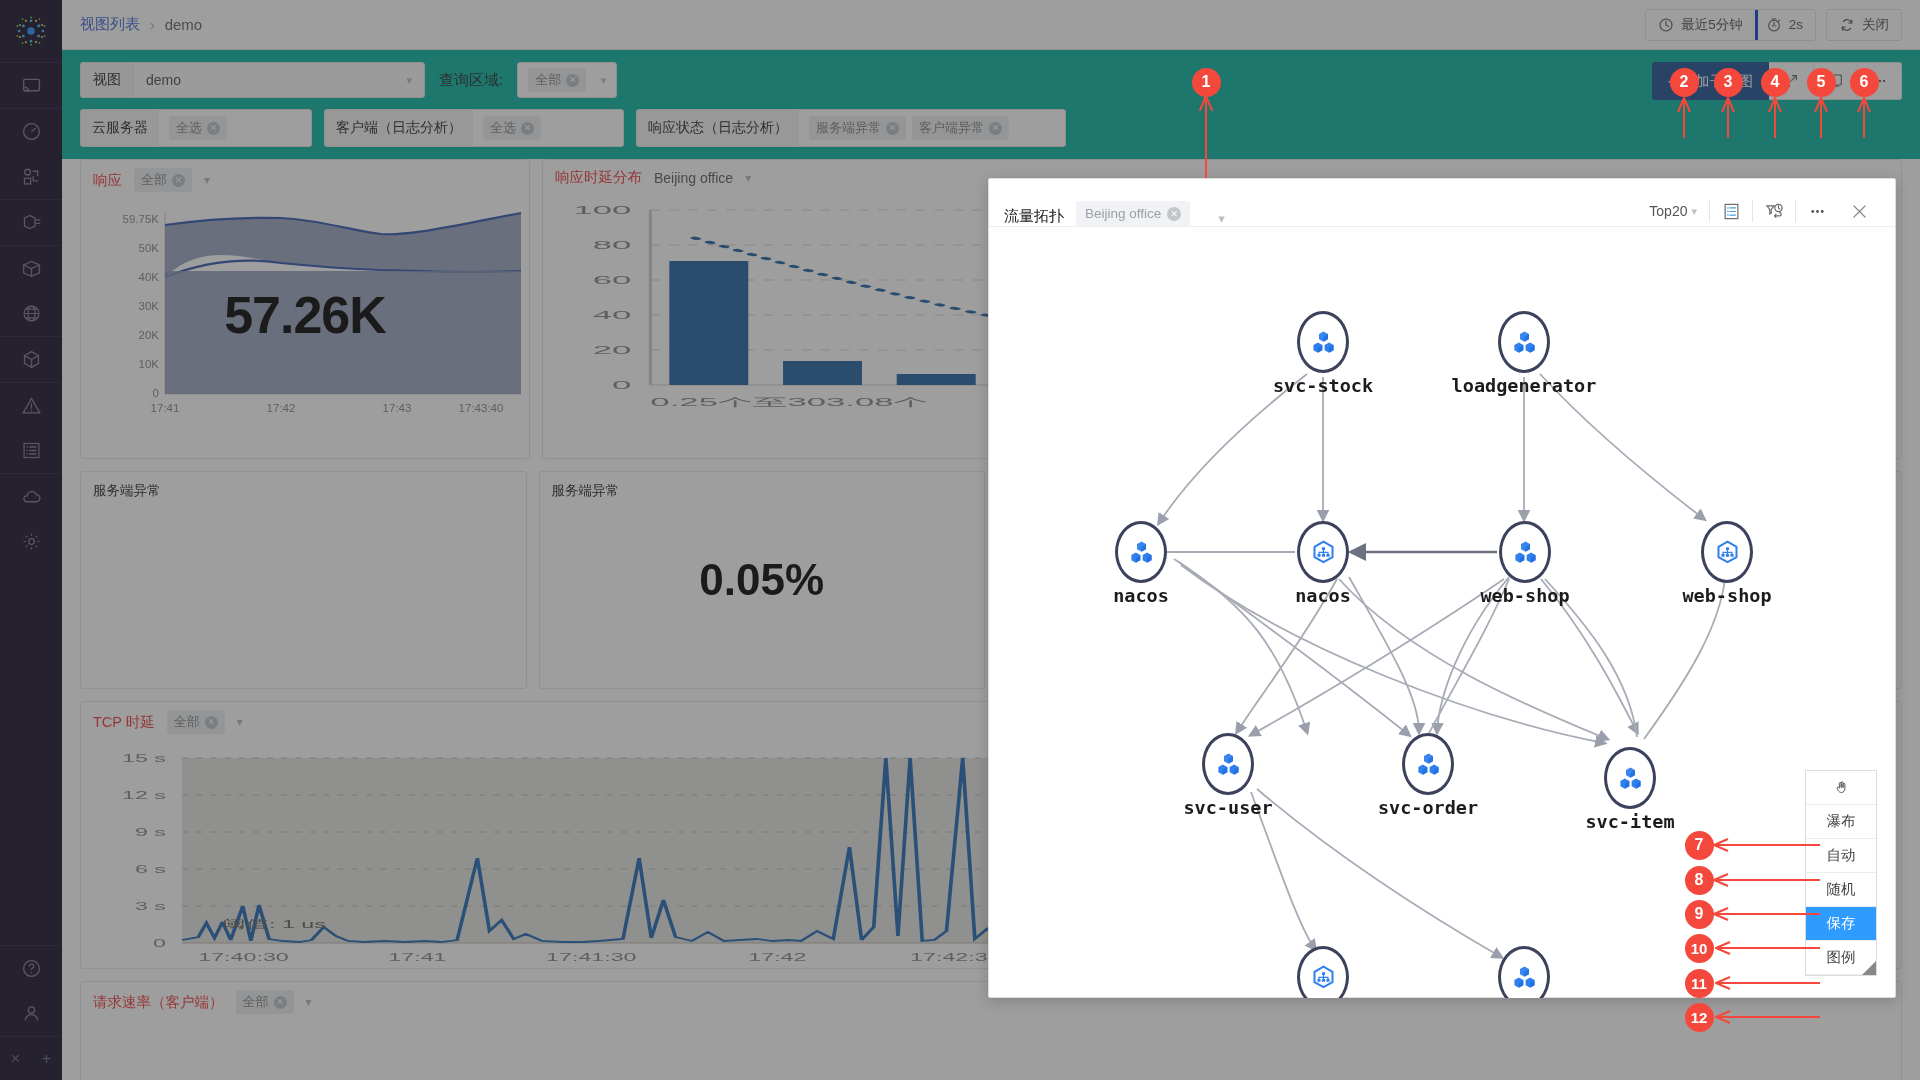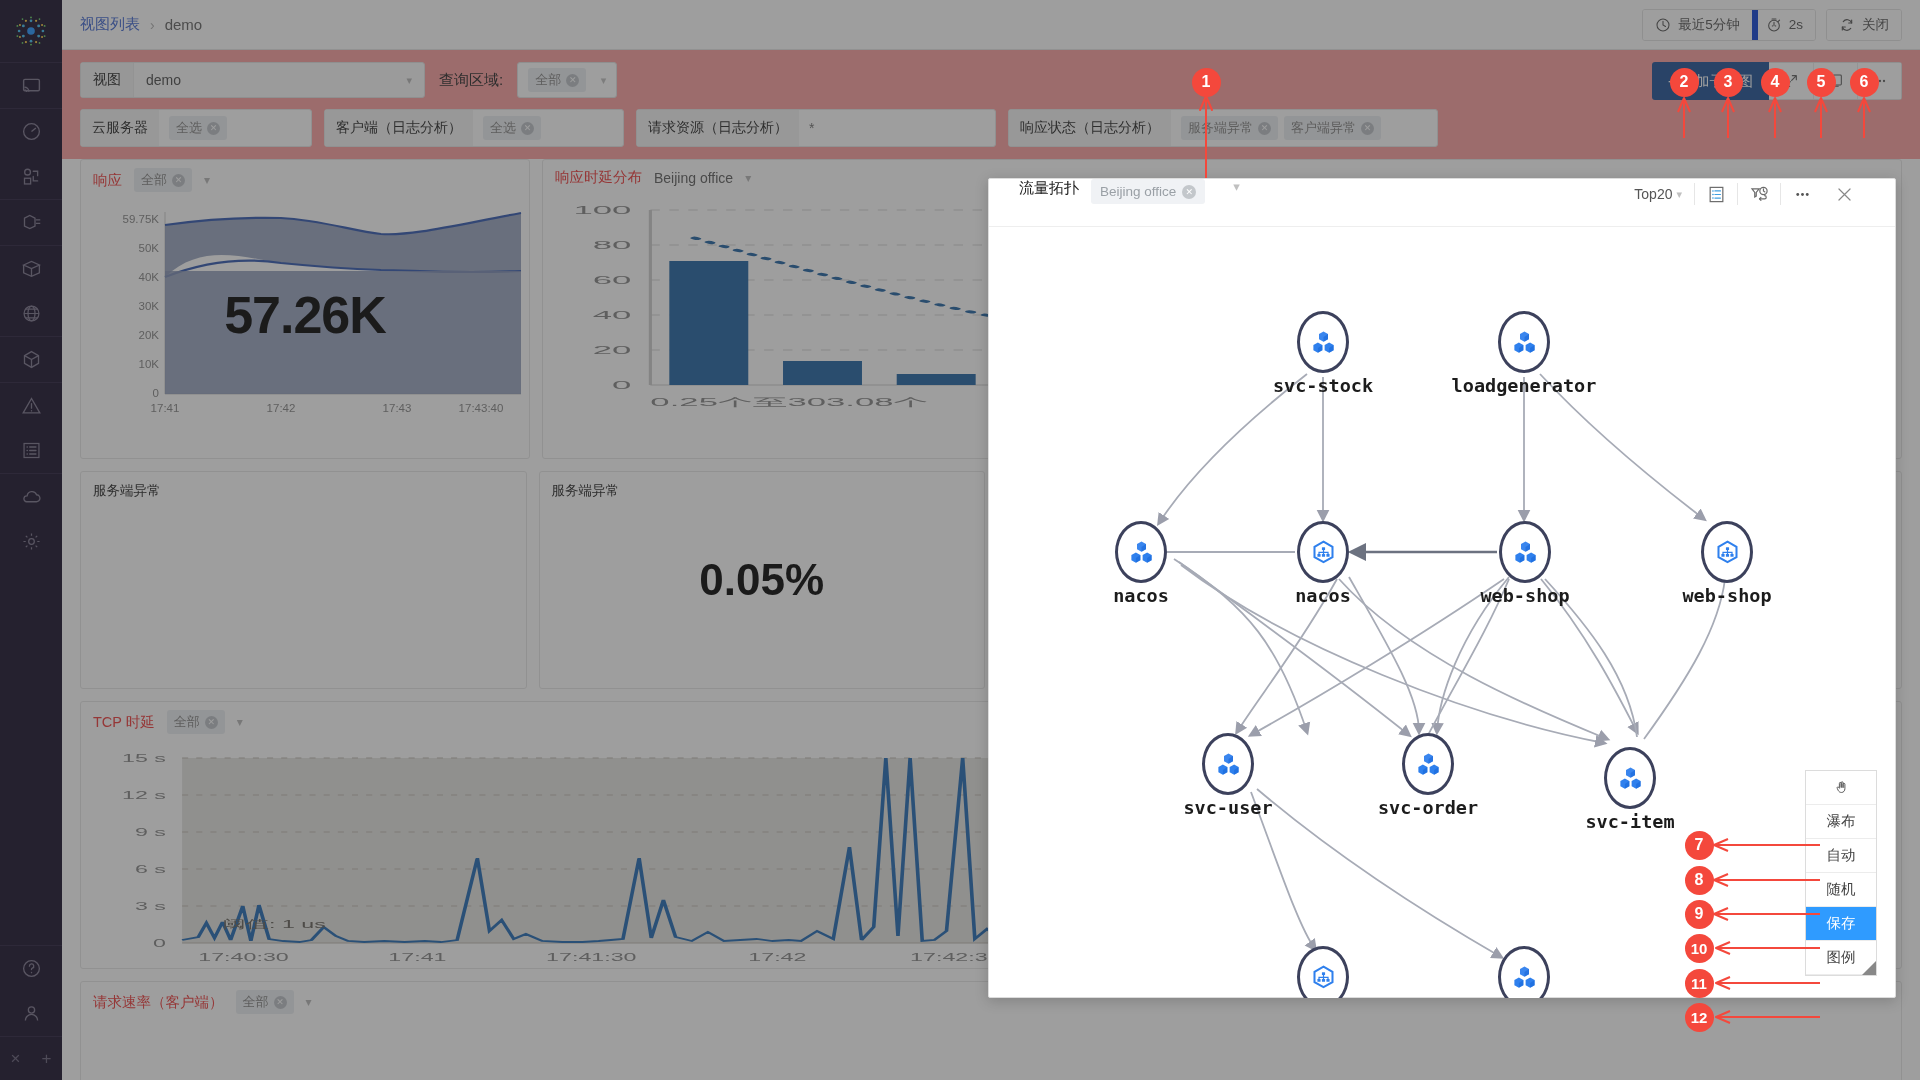--- a/index.html
+++ b/index.html
@@ -46,26 +46,26 @@
   .crumb-link { color: #4a6fd4; font-size: 15px; }
   .crumb-sep { color: #b4b4b4; margin: 0 10px; font-size: 14px; }
   .crumb-cur { color: #6b6b6b; font-size: 15px; }
   .crumb-right { margin-left: auto; display: flex; align-items: stretch; gap: 0; }
   .tbgroup { display:flex; border: 1px solid #e3e3e3; border-radius: 3px; height: 32px; overflow:hidden;}
   .tbgroup + .tbgroup { margin-left: 10px; }
   .tbbtn {
     display:flex; align-items:center; gap:7px; padding: 0 12px; font-size: 13.5px; color: #5d5d5d;
     background:#fff;
   }
-  .tbbtn + .tbbtn { border-left: 6px solid #1d4ed8; padding-left: 8px; }
+  .tbbtn + .tbbtn { border-left: 3px solid #1d4ed8; padding-left: 8px; }
   .tbbtn svg { width: 16px; height: 16px; }
 
   
   .filterbar {
-    padding: 12px 18px 0 18px; background: #fca5a5;
+    padding: 12px 18px 0 18px; background: #14b8a6;
   }
   .frow1 { display: flex; align-items: center; gap: 14px; }
   .selbox {
     display: flex; align-items: center; border: 1px solid #e4e4e4; border-radius: 3px;
     height: 36px; background: #fafafa; min-width: 345px;
   }
   .selbox .lbl { padding: 0 12px; font-size: 14px; color:#333; border-right:1px solid #ececec;
                  height: 100%; display:flex; align-items:center; background:#f2f2f2;}
   .selbox .val { padding: 0 12px; font-size: 14px; color:#555; flex:1; }
   .selbox .caret { padding-right: 12px; color: #bbb; font-size: 11px; }
@@ -130,21 +130,21 @@
   .statcard .sttitle { font-size: 13.5px; color:#333; }
   .statcard .stval { position:absolute; left:0; right:0; top:50%; transform: translateY(-50%);
                      text-align:center; font-size: 44px; font-weight:700; color:#111; }
 
   
   .modal {
     position: absolute; left: 988px; top: 178px; width: 908px; height: 820px;
     background:#fff; border:1px solid #dcdcdc; box-shadow: 0 3px 14px rgba(0,0,0,.18);
     z-index: 60; border-radius: 2px;
   }
-  .modalhead { height: 48px; display:flex; align-items:flex-start; padding: 0 30px; border-bottom:1px solid #eee;}
+  .modalhead { height: 48px; display:flex; align-items:flex-end; padding: 0 15px; border-bottom:1px solid #eee;}
   .mtitle { font-size: 15px; color:#222; margin-right: 12px; }
   .mchip { display:inline-flex; align-items:center; gap:6px; background:#f0f2f5; border-radius:3px;
            padding: 5px 9px; font-size: 13.5px; color:#9aa0a6; }
   .mchip .x { width:14px; height:14px; border-radius:50%; background:#c3c7cb; color:#fff;
               font-size:9px; display:flex; align-items:center; justify-content:center; }
   .mcaret { margin-left: 28px; color:#c0c0c0; font-size: 13px; }
   .mright { margin-left: auto; display:flex; align-items:center; gap: 0; }
   .mtop { font-size: 14px; color:#555; display:flex; align-items:center; gap:4px; padding-right: 12px;}
   .mdiv { width:1px; height: 22px; background:#e6e6e6; }
   .micon { width: 42px; height: 30px; display:flex; align-items:center; justify-content:center; color:#666;}
@@ -408,26 +408,20 @@
             </span>
           </span>
         </div>
         <div class="fcard" style="width:300px">
           <span class="ftitle">客户端（日志分析）</span>
           <span class="fvals">
             <span class="chip">
               <span>全选</span>
               <span class="x">✕</span>
             </span>
-          </span>
-        </div>
-        <div class="fcard" style="width:360px">
-          <span class="ftitle">请求资源（日志分析）</span>
-          <span class="fvals">
-            <span class="plain">*</span>
           </span>
         </div>
         <div class="fcard" style="width:430px">
           <span class="ftitle">响应状态（日志分析）</span>
           <span class="fvals">
             <span class="chip">
               <span>服务端异常</span>
               <span class="x">✕</span>
             </span>
             <span class="chip">

